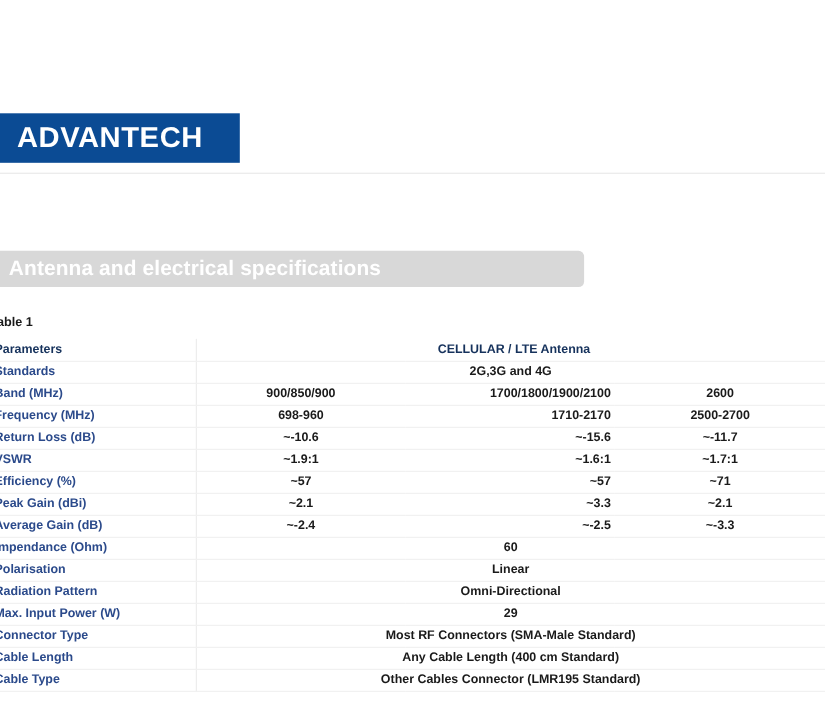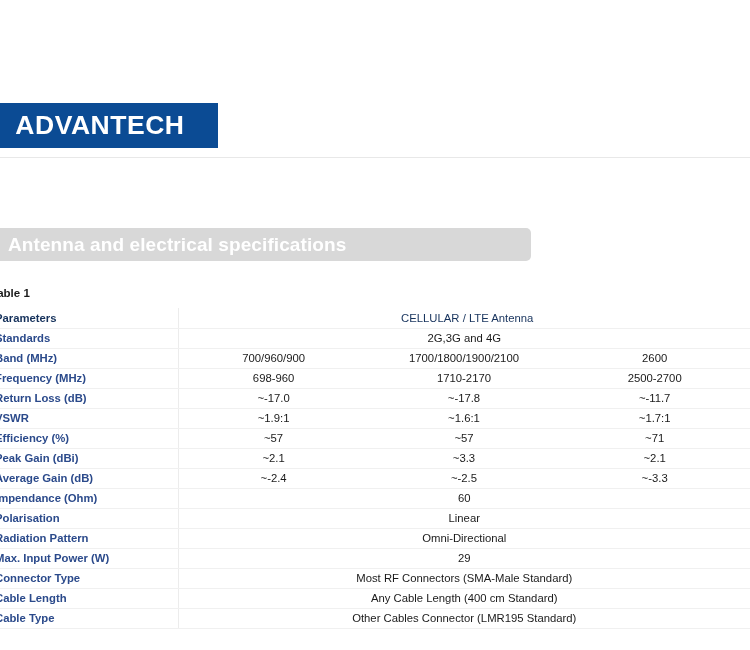--- a/index.html
+++ b/index.html
@@ -115,29 +115,29 @@
   }
   td.param.head {
     color: #16325c;
     font-weight: bold;
   }
 
   
   td.val {
     text-align: center;
     color: #1a1a1a;
-    font-weight: normal;
+    font-weight: bold;
   }
   td.val.head {
-    font-weight: normal;
+    font-weight: bold;
     color: #16325c;
     padding-left: 10px;
   }
   td.c1 { width: 196px; }
-  td.c2 { width: 188px; }
+  td.c2 { width: 188px; text-align: right; }
   td.c3 { width: 188px; }
 
   
   td.span3 {
     text-align: center;
   }
 </style>
 </head>
 <body>
 
@@ -160,34 +160,34 @@
         <tr>
           <td class="param head">Parameters</td>
           <td class="val head span3" colspan="3">CELLULAR / LTE Antenna</td>
         </tr>
         <tr>
           <td class="param">Standards</td>
           <td class="val span3" colspan="3">2G,3G and 4G</td>
         </tr>
         <tr>
           <td class="param">Band (MHz)</td>
-          <td class="val c1">700/960/900</td>
+          <td class="val c1">900/850/900</td>
           <td class="val c2">1700/1800/1900/2100</td>
           <td class="val c3">2600</td>
         </tr>
         <tr>
           <td class="param">Frequency (MHz)</td>
           <td class="val c1">698-960</td>
           <td class="val c2">1710-2170</td>
           <td class="val c3">2500-2700</td>
         </tr>
         <tr>
           <td class="param">Return Loss (dB)</td>
-          <td class="val c1">~-17.0</td>
-          <td class="val c2">~-17.8</td>
+          <td class="val c1">~-10.6</td>
+          <td class="val c2">~-15.6</td>
           <td class="val c3">~-11.7</td>
         </tr>
         <tr>
           <td class="param">VSWR</td>
           <td class="val c1">~1.9:1</td>
           <td class="val c2">~1.6:1</td>
           <td class="val c3">~1.7:1</td>
         </tr>
         <tr>
           <td class="param">Efficiency (%)</td>

